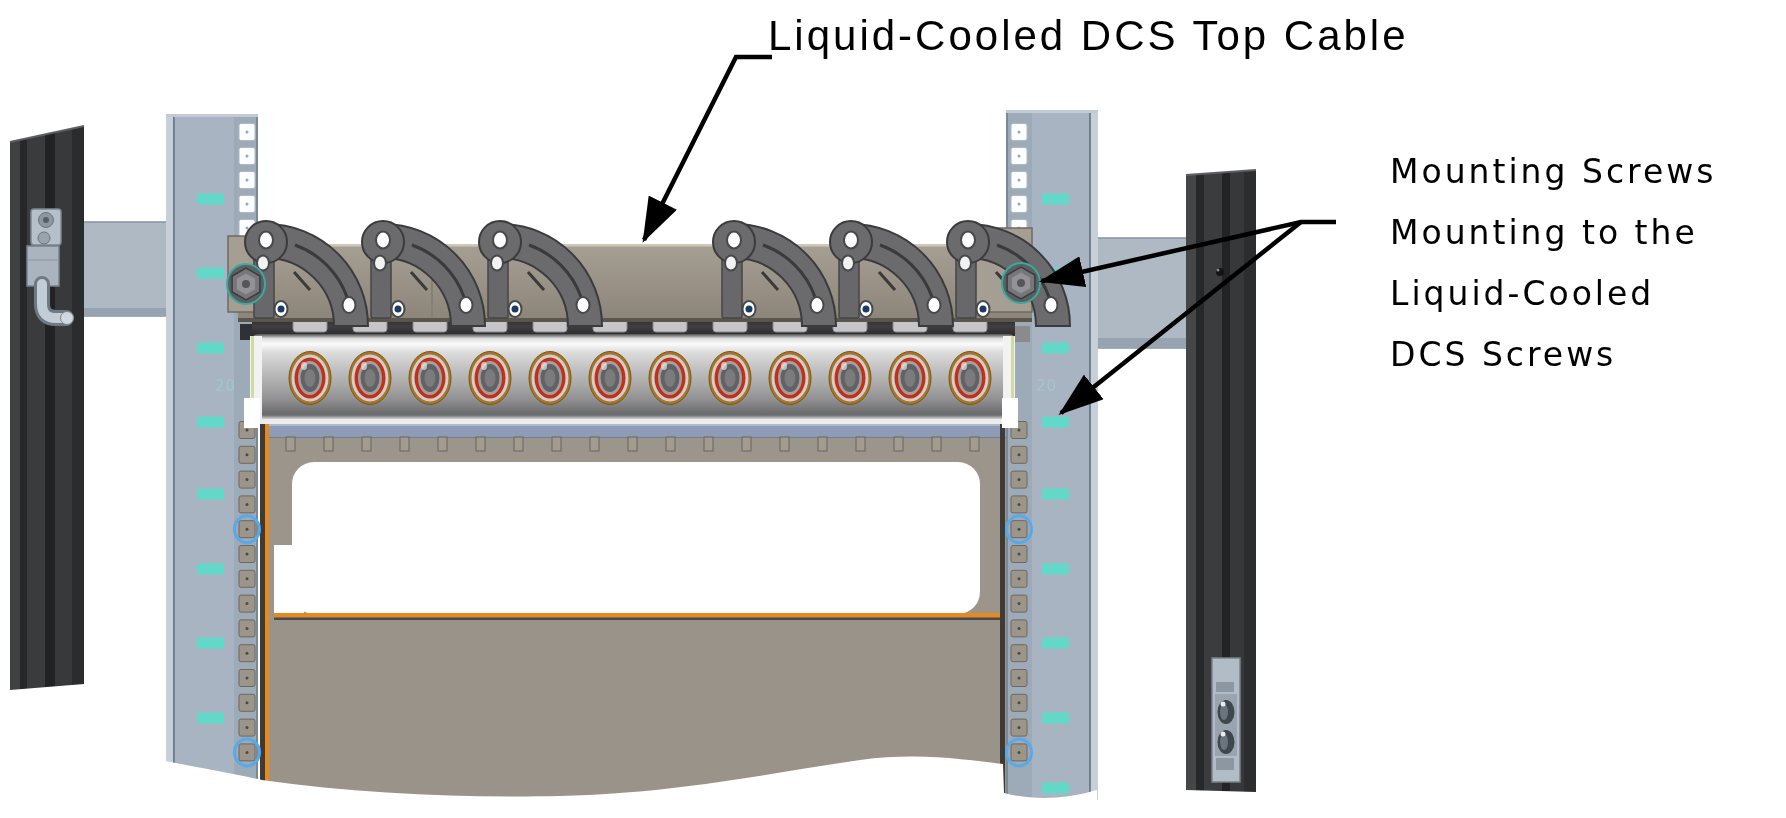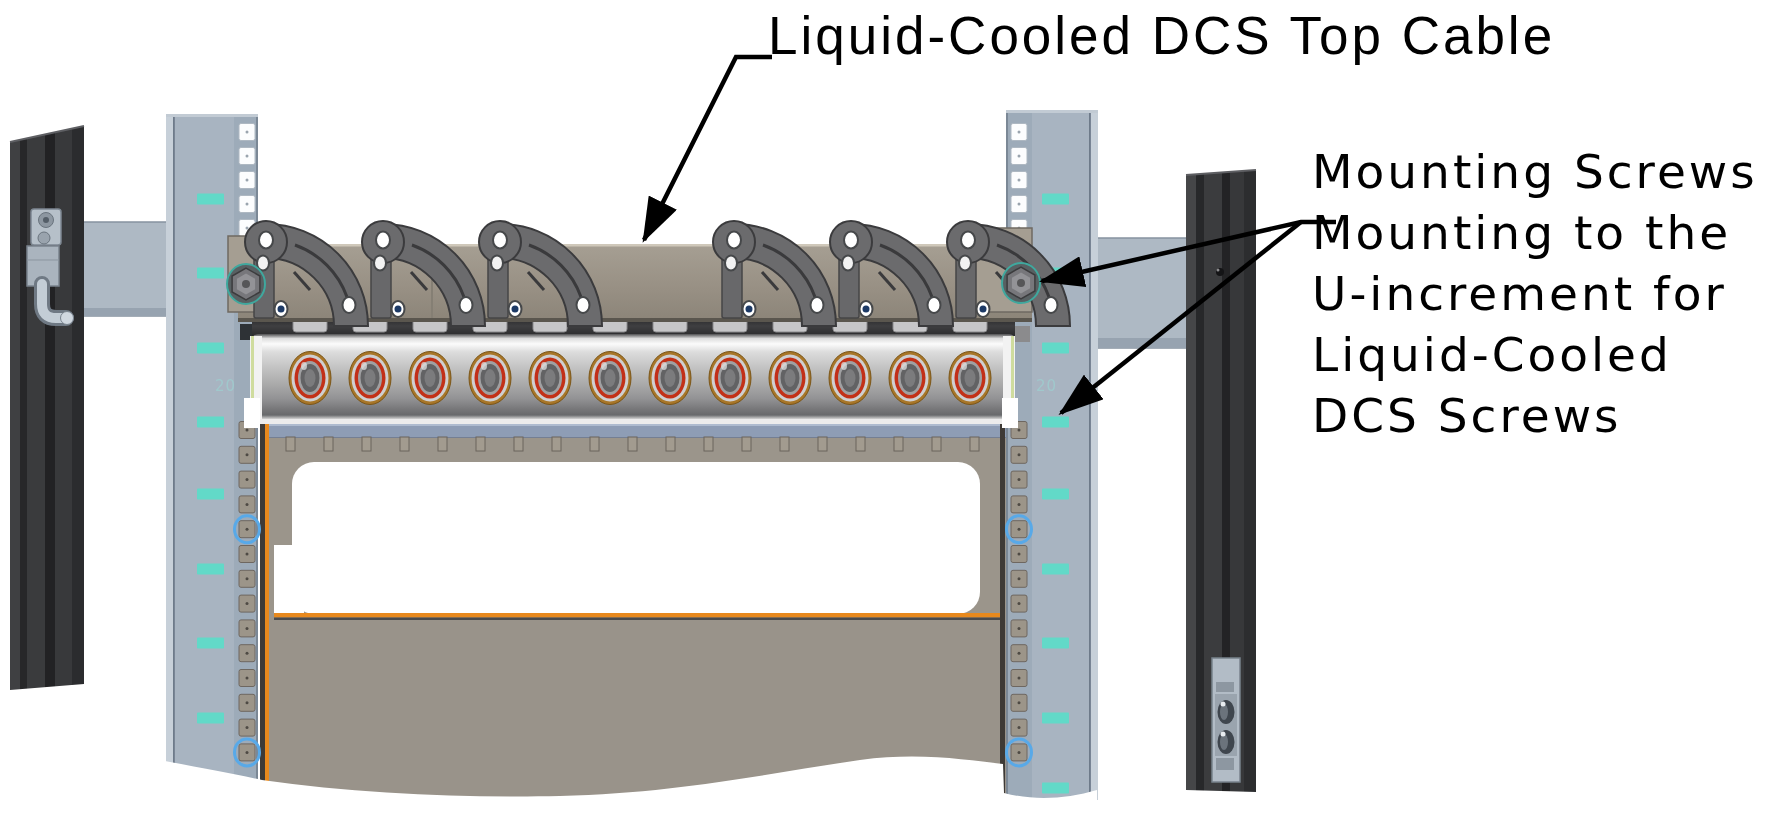--- a/index.html
+++ b/index.html
@@ -1,22 +1,22 @@
 <!DOCTYPE html>
 <html><head>
 <meta charset="utf-8">
 <style>
   html,body{margin:0;padding:0;background:#ffffff;}
   .stage{position:relative;width:1786px;height:818px;background:#fff;overflow:hidden;
          font-family:"Liberation Sans",sans-serif;}
   .stage svg{position:absolute;left:0;top:0;}
   .label{position:absolute;color:#000;}
-  .label-tray{left:768px;top:6px;font-size:53px;line-height:59px;letter-spacing:3px;
+  .label-tray{left:768px;top:6px;font-size:42px;line-height:59px;letter-spacing:3px;
               font-family:"Liberation Sans",sans-serif;}
-  .label-screws{left:1312px;top:141px;font-size:47px;line-height:61px;letter-spacing:3px;
+  .label-screws{left:1390px;top:141px;font-size:33px;line-height:61px;letter-spacing:3px;
               font-family:"DejaVu Sans",sans-serif;}
   .lbl-line{display:block;white-space:nowrap;}
   .u-num{font-size:15px;letter-spacing:1px;fill:#a0c8cc;font-family:"DejaVu Sans",sans-serif;}
 </style>
 </head>
 <body>
 
 <div class="stage">
 <svg width="1786" height="818" viewBox="0 0 1786 818">
   <defs>
@@ -503,17 +503,16 @@
     <path d="M 1301,222 L 1061,413" marker-end="url(#arrow)"></path>
   </g>
 </svg>
 
 <div class="label label-tray">
   <span class="lbl-line">Liquid-Cooled DCS Top Cable</span>
 </div>
 <div class="label label-screws">
   <span class="lbl-line">Mounting Screws</span>
   <span class="lbl-line">Mounting to the</span>
-  <span class="lbl-line">U-increment for</span>
   <span class="lbl-line">Liquid-Cooled</span>
   <span class="lbl-line">DCS Screws</span>
 </div>
 </div>
 
 </body></html>

